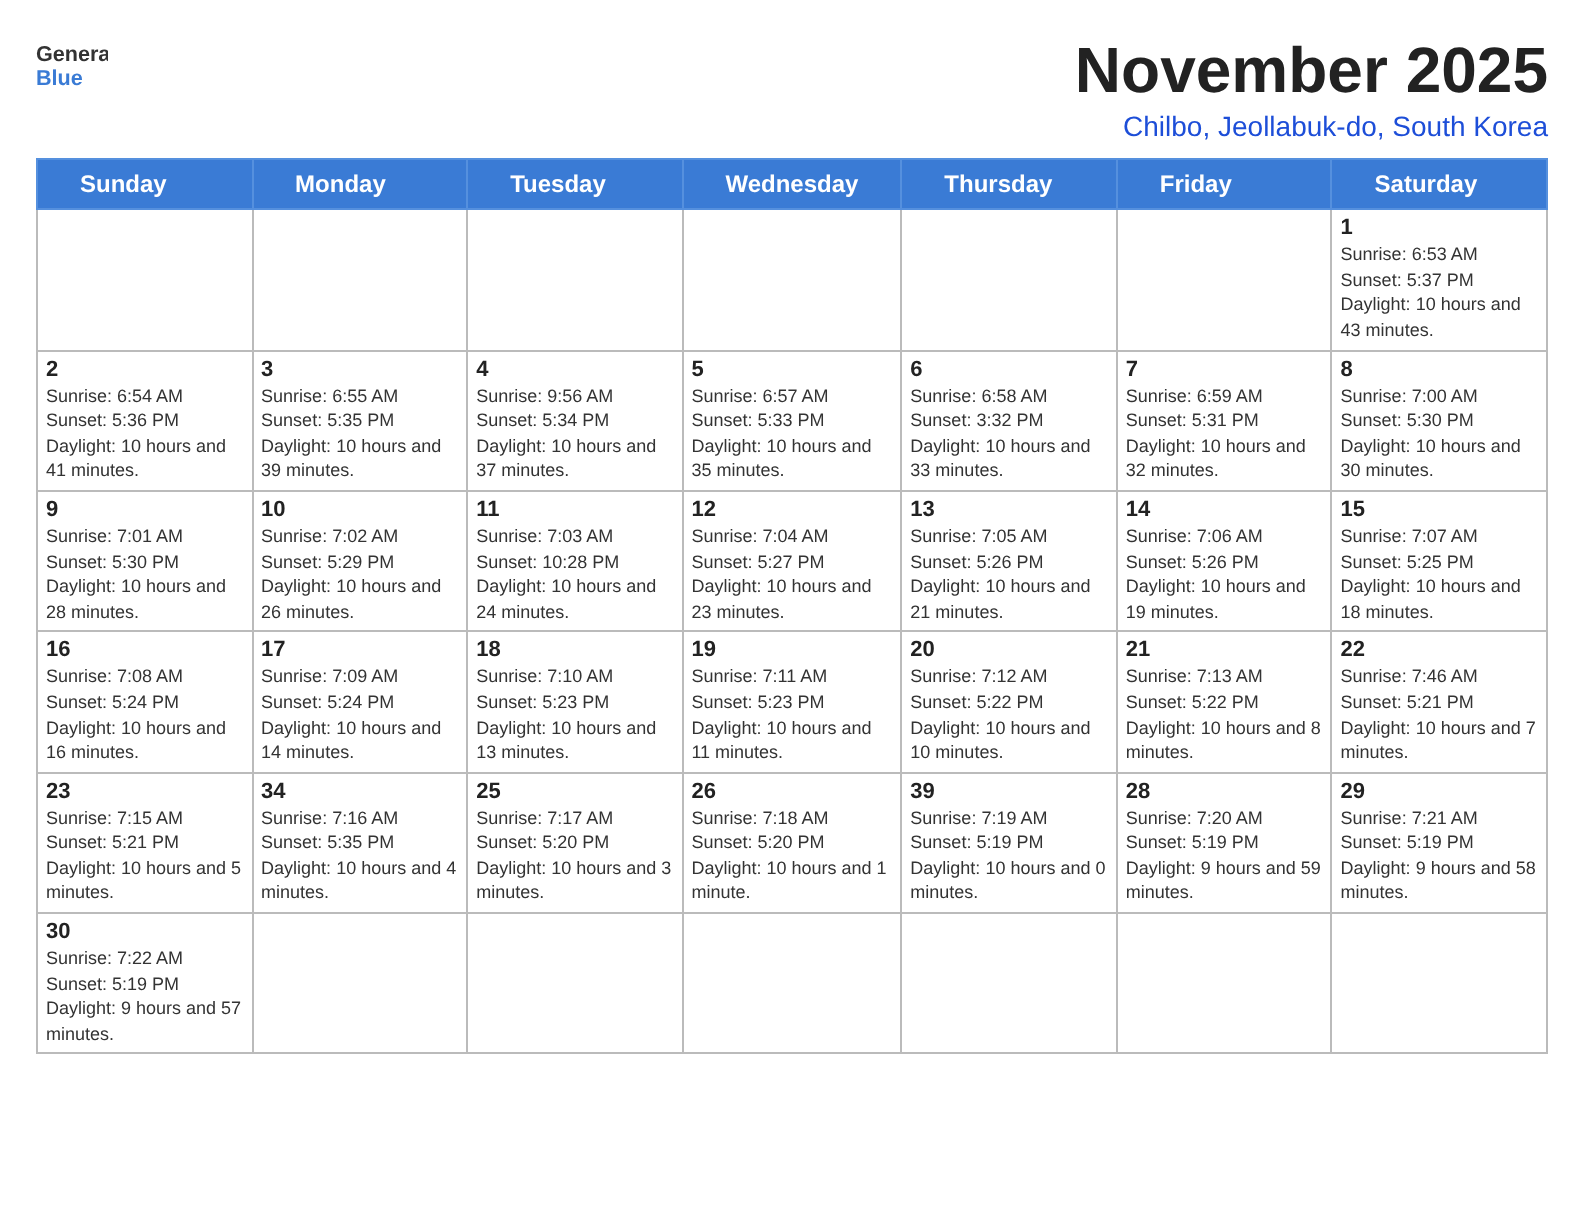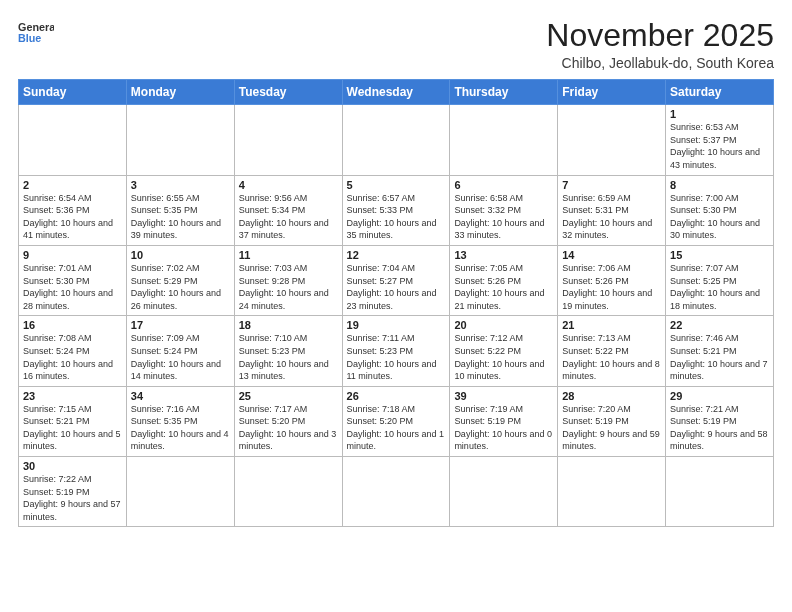--- a/index.html
+++ b/index.html
@@ -29,40 +29,40 @@
     }
     .logo-icon {
       width: 36px;
       height: 36px;
     }
     .title-block {
       text-align: right;
     }
     .month-title {
       font-size: 32px;
-      font-weight: normal;
+      font-weight: bold;
       color: #222;
       line-height: 1.1;
     }
     .location {
       font-size: 14px;
-      color: #404040;
+      color: #1d4ed8;
       margin-top: 2px;
     }
     .calendar {
       width: 100%;
       border-collapse: collapse;
       border: 1px solid #bbb;
     }
     .calendar th {
       background: #3a7bd5;
       color: #fff;
       font-size: 12px;
       font-weight: bold;
-      padding: 5px 4px;
+      padding: 5px 21px;
       text-align: left;
       border: 1px solid #5590de;
     }
     .calendar td {
       vertical-align: top;
       border: 1px solid #bbb;
       padding: 3px 4px;
       width: calc(100% / 7);
       min-height: 70px;
       font-size: 9.5px;
@@ -187,21 +187,21 @@
           </td>
           <td>
             <span class="day-num">10</span>
             <div class="day-info">Sunrise: 7:02 AM
 Sunset: 5:29 PM
 Daylight: 10 hours and 26 minutes.</div>
           </td>
           <td>
             <span class="day-num">11</span>
             <div class="day-info">Sunrise: 7:03 AM
-Sunset: 9:28 PM
+Sunset: 10:28 PM
 Daylight: 10 hours and 24 minutes.</div>
           </td>
           <td>
             <span class="day-num">12</span>
             <div class="day-info">Sunrise: 7:04 AM
 Sunset: 5:27 PM
 Daylight: 10 hours and 23 minutes.</div>
           </td>
           <td>
             <span class="day-num">13</span>

